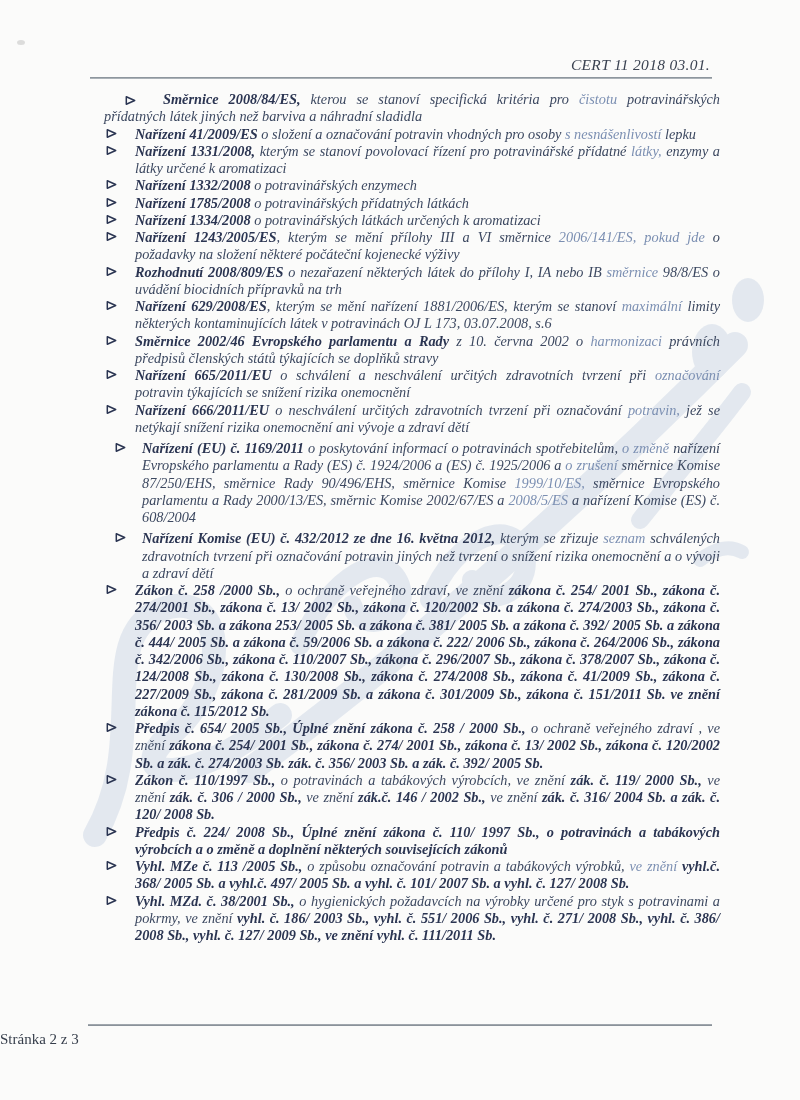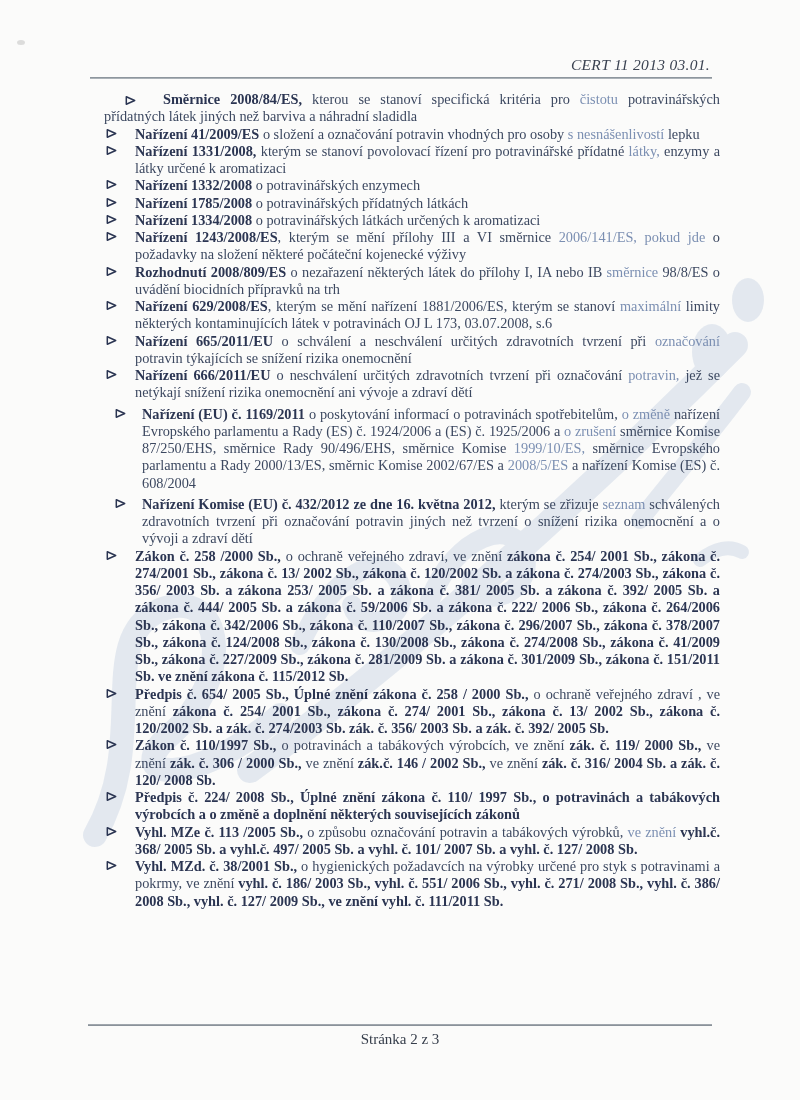--- a/index.html
+++ b/index.html
@@ -25,38 +25,38 @@
   }
   .scan-speck{
     position:absolute;left:17px;top:40px;width:8px;height:5px;border-radius:50%;
     background:#cbcbcb;opacity:.65;
   }
   
   .content{
     position:absolute;left:104px;top:91px;width:616px;
     font-size:14.3px;line-height:17.25px;color:var(--ink,#3c4860);
   }
-  .item{position:relative;padding-left:31px;text-align:justify;}
+  .item{position:relative;padding-left:31px;text-align:justify;font-style:italic;}
   .item .bullet{position:absolute;left:2px;top:2px;color:var(--ink-bold,#2b3552);}
   .bullet svg{display:block;}
   .item.indent2{padding-left:38px;}
   .item.indent2 .bullet{left:11px;}
   .item.gap{margin-top:4px;}
   .item.intro{padding-left:0;}
   .item.intro .bullet{position:relative;display:inline-block;left:0;top:2px;margin:0 27px 0 21px;}
   .seg-b{font-weight:bold;color:var(--ink-bold,#2b3552);}
   .seg-r{color:var(--ink,#3c4860);}
   .seg-l{color:var(--ink-light,#7b8fb2);}
   
   .footer-rule{
     position:absolute;top:1024px;left:88px;width:624px;height:2px;
     background:linear-gradient(#aab0b6,var(--rule,#7f8890));
   }
   .footer-text{
-    position:absolute;top:1031px;left:0;width:800px;text-align:center;
+    position:absolute;top:1031px;left:0;width:800px;
     font-size:15px;color:var(--footer-ink,#363e4b);
   }
 </style>
 </head>
 <body>
 
 <div class="page">
 
   <svg class="watermark" viewBox="0 0 800 1100" aria-hidden="true">
     <g opacity="0.5">
@@ -66,21 +66,21 @@
       <path class="wm-stroke" stroke-width="26" d="M250 770 C 400 660, 560 520, 735 345"></path>
       <path class="wm-stroke" stroke-width="18" d="M640 520 C 680 470, 712 432, 742 392"></path>
       <ellipse class="wm-fill" cx="712" cy="352" rx="20" ry="28"></ellipse>
       <ellipse class="wm-fill" cx="748" cy="300" rx="16" ry="22"></ellipse>
       <path class="wm-stroke" stroke-width="14" d="M700 560 C 715 548, 730 545, 742 552"></path>
     </g>
   </svg>
 
   <div class="scan-speck"></div>
 
-  <div class="header-code">CERT 11 2013 03.01.</div>
+  <div class="header-code">CERT 11 2018 03.01.</div>
   <div class="header-rule"></div>
 
   <div class="content">
       <div class="item intro"><span class="bullet"><svg width="11" height="11" viewBox="0 0 11 11">
             <path d="M1.3 1.7 L9.7 5.5 L1.3 9.3 Z" fill="none" stroke="currentColor" stroke-width="1.5" stroke-linejoin="round"></path>
           </svg></span><span class="seg-b">Směrnice 2008/84/ES,</span><span class="seg-r"> kterou se stanoví specifická kritéria pro </span><span class="seg-l">čistotu</span><span class="seg-r"> potravinářských přídatných látek jiných než barviva a náhradní sladidla</span></div>
       <div class="item"><span class="bullet">
           <svg width="11" height="11" viewBox="0 0 11 11">
             <path d="M1.3 1.7 L9.7 5.5 L1.3 9.3 Z" fill="none" stroke="currentColor" stroke-width="1.5" stroke-linejoin="round"></path>
           </svg>
@@ -102,31 +102,36 @@
         </span><span class="seg-b">Nařízení 1785/2008</span><span class="seg-r"> o potravinářských přídatných látkách</span></div>
       <div class="item"><span class="bullet">
           <svg width="11" height="11" viewBox="0 0 11 11">
             <path d="M1.3 1.7 L9.7 5.5 L1.3 9.3 Z" fill="none" stroke="currentColor" stroke-width="1.5" stroke-linejoin="round"></path>
           </svg>
         </span><span class="seg-b">Nařízení 1334/2008</span><span class="seg-r"> o potravinářských látkách určených k aromatizaci</span></div>
       <div class="item"><span class="bullet">
           <svg width="11" height="11" viewBox="0 0 11 11">
             <path d="M1.3 1.7 L9.7 5.5 L1.3 9.3 Z" fill="none" stroke="currentColor" stroke-width="1.5" stroke-linejoin="round"></path>
           </svg>
-        </span><span class="seg-b">Nařízení 1243/2008/ES</span><span class="seg-r">, kterým se mění přílohy III a VI směrnice </span><span class="seg-l">2006/141/ES, pokud jde</span><span class="seg-r"> o požadavky na složení některé počáteční kojenecké výživy</span></div>
+        </span><span class="seg-b">Nařízení 1243/2005/ES</span><span class="seg-r">, kterým se mění přílohy III a VI směrnice </span><span class="seg-l">2006/141/ES, pokud jde</span><span class="seg-r"> o požadavky na složení některé počáteční kojenecké výživy</span></div>
       <div class="item"><span class="bullet">
           <svg width="11" height="11" viewBox="0 0 11 11">
             <path d="M1.3 1.7 L9.7 5.5 L1.3 9.3 Z" fill="none" stroke="currentColor" stroke-width="1.5" stroke-linejoin="round"></path>
           </svg>
         </span><span class="seg-b">Rozhodnutí 2008/809/ES</span><span class="seg-r"> o nezařazení některých látek do přílohy I, IA nebo IB </span><span class="seg-l">směrnice</span><span class="seg-r"> 98/8/ES o uvádění biocidních přípravků na trh</span></div>
       <div class="item"><span class="bullet">
           <svg width="11" height="11" viewBox="0 0 11 11">
             <path d="M1.3 1.7 L9.7 5.5 L1.3 9.3 Z" fill="none" stroke="currentColor" stroke-width="1.5" stroke-linejoin="round"></path>
           </svg>
         </span><span class="seg-b">Nařízení 629/2008/ES</span><span class="seg-r">, kterým se mění nařízení 1881/2006/ES, kterým se stanoví </span><span class="seg-l">maximální</span><span class="seg-r"> limity některých kontaminujících látek v potravinách OJ L 173, 03.07.2008, s.6</span></div>
+      <div class="item"><span class="bullet">
+          <svg width="11" height="11" viewBox="0 0 11 11">
+            <path d="M1.3 1.7 L9.7 5.5 L1.3 9.3 Z" fill="none" stroke="currentColor" stroke-width="1.5" stroke-linejoin="round"></path>
+          </svg>
+        </span><span class="seg-b">Směrnice 2002/46 Evropského parlamentu a Rady</span><span class="seg-r"> z 10. června 2002 o </span><span class="seg-l">harmonizaci</span><span class="seg-r"> právních předpisů členských států týkajících se doplňků stravy</span></div>
       <div class="item"><span class="bullet">
           <svg width="11" height="11" viewBox="0 0 11 11">
             <path d="M1.3 1.7 L9.7 5.5 L1.3 9.3 Z" fill="none" stroke="currentColor" stroke-width="1.5" stroke-linejoin="round"></path>
           </svg>
         </span><span class="seg-b">Nařízení 665/2011/EU</span><span class="seg-r"> o schválení a neschválení určitých zdravotních tvrzení při </span><span class="seg-l">označování</span><span class="seg-r"> potravin týkajících se snížení rizika onemocnění</span></div>
       <div class="item"><span class="bullet">
           <svg width="11" height="11" viewBox="0 0 11 11">
             <path d="M1.3 1.7 L9.7 5.5 L1.3 9.3 Z" fill="none" stroke="currentColor" stroke-width="1.5" stroke-linejoin="round"></path>
           </svg>
         </span><span class="seg-b">Nařízení 666/2011/EU</span><span class="seg-r"> o neschválení určitých zdravotních tvrzení při označování </span><span class="seg-l">potravin,</span><span class="seg-r"> jež se netýkají snížení rizika onemocnění ani vývoje a zdraví dětí</span></div>

